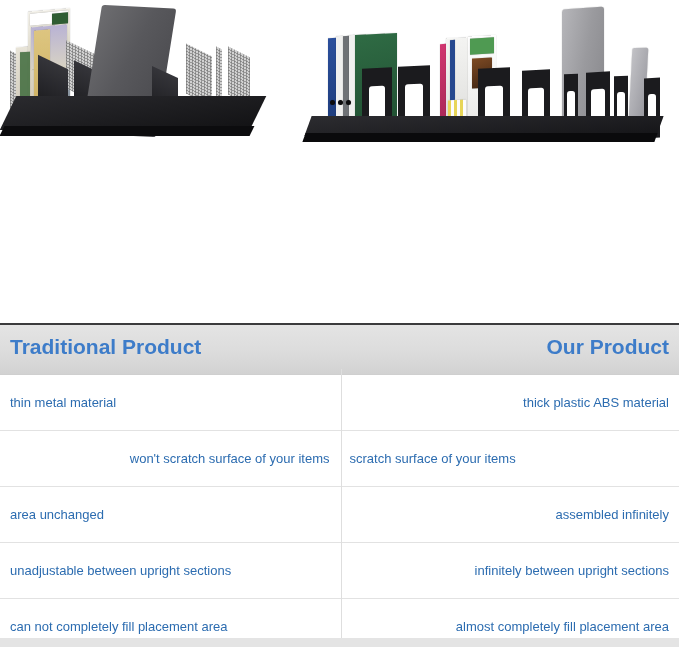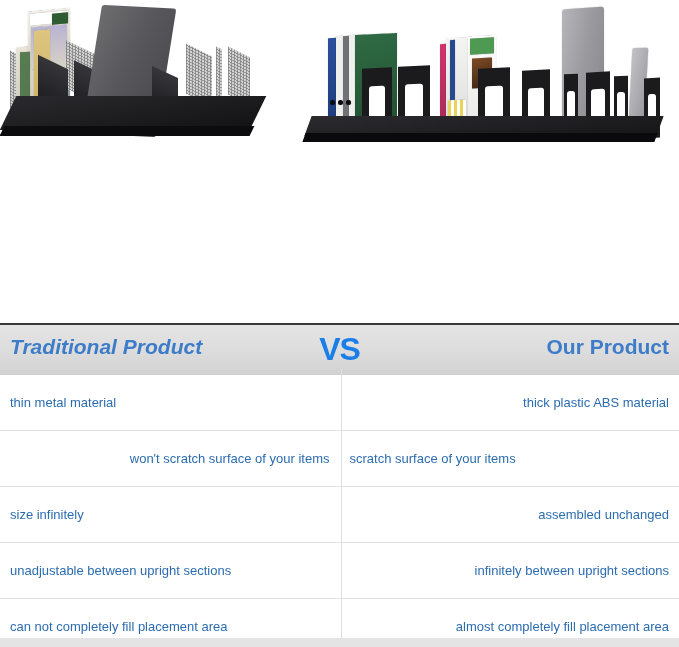--- a/index.html
+++ b/index.html
@@ -209,21 +209,21 @@
     border-bottom: 1px solid #cfcfcf;
   }
   .vs-header .col-title {
     position: absolute;
     top: 10px;
     font-size: 21px;
     font-weight: bold;
     color: #3d7cc9;
     white-space: nowrap;
   }
-  .title-left  { left: 10px; font-style: italic; }
+  .title-left  { left: 10px; }
   .title-right { right: 10px; }
   .vs-badge {
     position: absolute;
     left: 0; right: 0; top: 2px;
     text-align: center;
     font-size: 32px;
     font-weight: bold;
     color: #1a7ee8;
     letter-spacing: -1px;
     line-height: 44px;
@@ -368,36 +368,35 @@
     </div>
   </div>
 
   <div class="callout-label label-abs">Thick ABS Material</div>
 </div>
 
 <div class="vs-table">
 
   <div class="vs-header">
     <div class="col-title title-left">Traditional Product</div>
-    <div class="vs-badge">VS</div>
     <div class="col-title title-right">Our Product</div>
   </div>
 
   <div class="vs-body">
     <div class="vs-row">
       <div class="vs-cell cell-left">thin metal material</div>
       <div class="vs-cell cell-right">thick plastic ABS material</div>
     </div>
     <div class="vs-row">
       <div class="vs-cell cell-right">won't scratch surface of your items</div>
       <div class="vs-cell cell-left">scratch surface of your items</div>
     </div>
     <div class="vs-row">
-      <div class="vs-cell cell-left">size infinitely</div>
-      <div class="vs-cell cell-right">assembled unchanged</div>
+      <div class="vs-cell cell-left">area unchanged</div>
+      <div class="vs-cell cell-right">assembled infinitely</div>
     </div>
     <div class="vs-row">
       <div class="vs-cell cell-left">unadjustable between upright sections</div>
       <div class="vs-cell cell-right">infinitely between upright sections</div>
     </div>
     <div class="vs-row">
       <div class="vs-cell cell-left">can not completely fill placement area</div>
       <div class="vs-cell cell-right">almost completely fill placement area</div>
     </div>
   </div>

